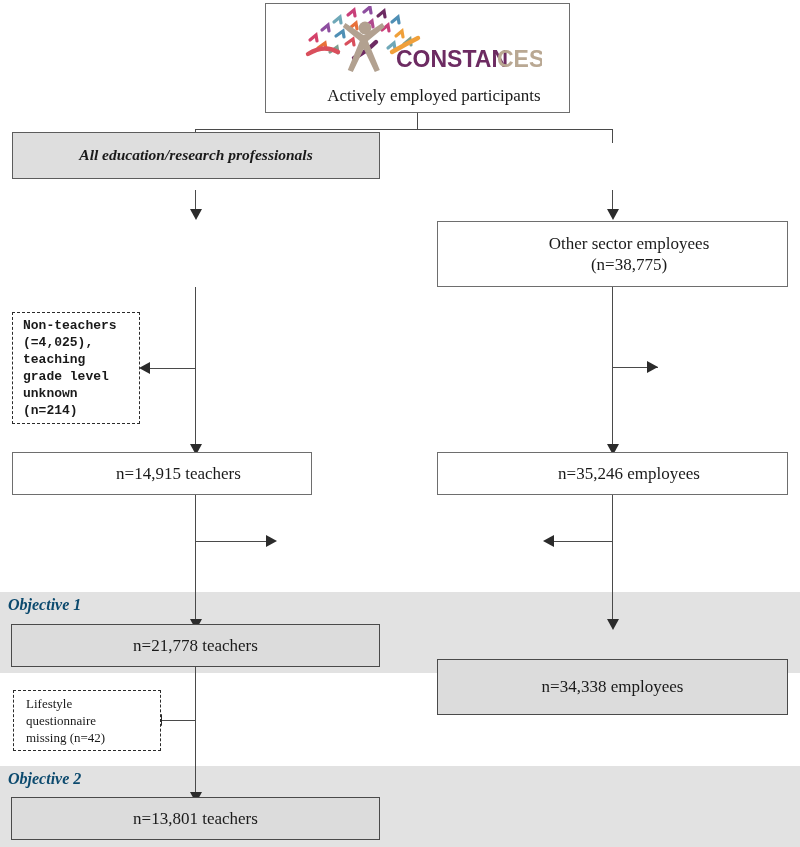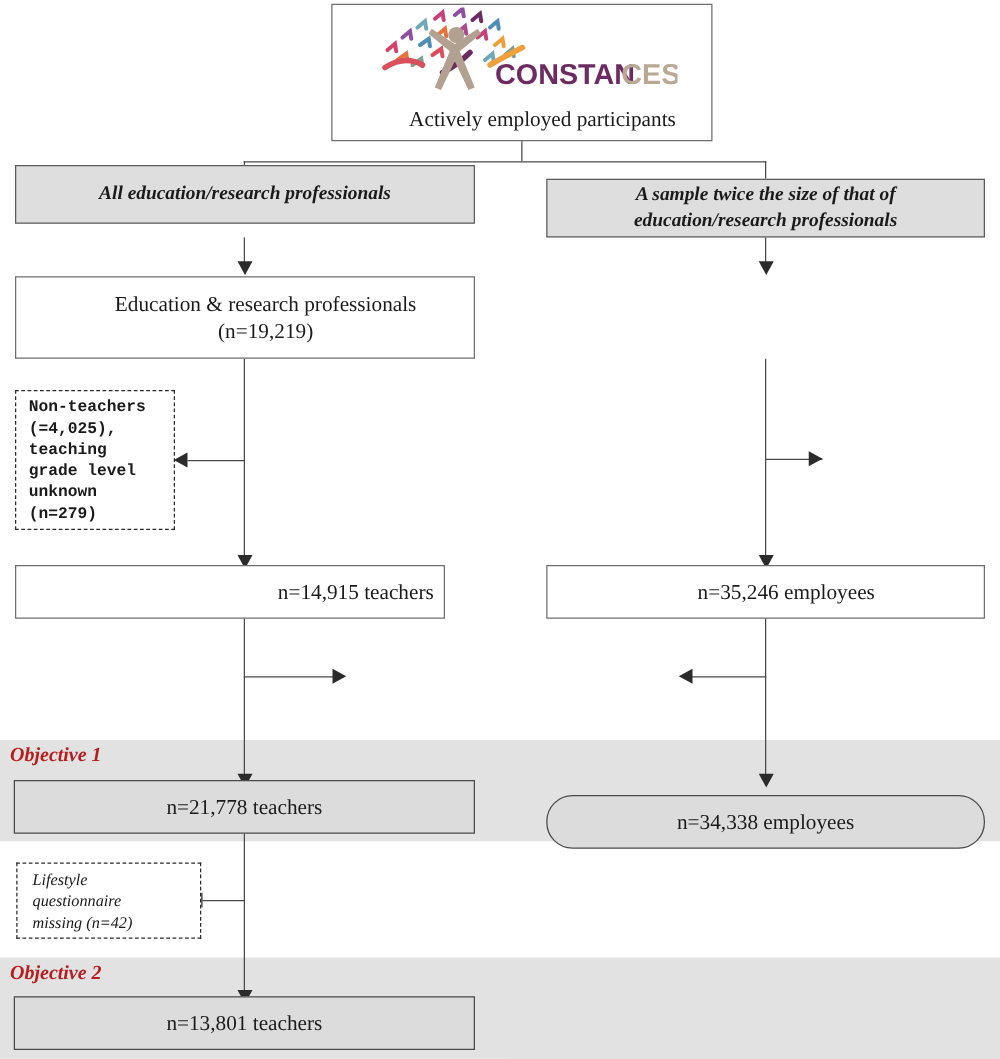--- a/index.html
+++ b/index.html
@@ -20,21 +20,21 @@
   .gray-box{border:1.6px solid #4a4a4a;background:#dcdcdc;}
   .dashed{border:1.5px dashed #2b2b2b;background:#ffffff;font-weight:700;font-size:13px;line-height:1.32;}
   .dashed.plain{font-weight:400;}
   .box .txt{display:block;width:100%;padding:0 8px;box-sizing:border-box;}
   .lead{font-size:17px;line-height:1.25;}
   .note-txt{font-size:15.5px;line-height:1.3;}
   .left-txt{text-align:left;}
 
   
   .band{position:absolute;left:0;width:800px;background:#e2e2e2;}
-  .band-label{position:absolute;font-style:italic;font-weight:700;font-size:16px;color:#b91c1c;}
+  .band-label{position:absolute;font-style:italic;font-weight:700;font-size:16px;color:#0c4a6e;}
 
   
   .vline{position:absolute;width:0;border-left:1.6px solid #4a4a4a;}
   .hline{position:absolute;height:0;border-top:1.6px solid #4a4a4a;}
   .arrow-d,.arrow-l,.arrow-r{position:absolute;width:0;height:0;}
   .arrow-d{border-left:6px solid transparent;border-right:6px solid transparent;border-top:11px solid #2b2b2b;}
   .arrow-l{border-top:6px solid transparent;border-bottom:6px solid transparent;border-right:11px solid #2b2b2b;}
   .arrow-r{border-top:6px solid transparent;border-bottom:6px solid transparent;border-left:11px solid #2b2b2b;}
 
   
@@ -100,63 +100,57 @@
 
   <div class="vline" style="left:417px;top:113px;height:16px;"></div>
   <div class="hline" style="left:195px;top:129px;width:418px;"></div>
   <div class="vline" style="left:195px;top:129px;height:14px;"></div>
   <div class="vline" style="left:612px;top:129px;height:14px;"></div>
 
   <div class="box gray-note" style="left:12px;top:132px;width:368px;height:47px;">
     <span class="txt note-txt">All education/research professionals</span>
   </div>
 
-  <div class="box gray-note" style="left:437px;top:143px;width:351px;height:47px;">
-    <span class="txt note-txt">
-      <span>A sample twice the size of that of</span><br>
-      <span>education/research professionals</span>
-    </span>
-  </div>
 
   <div class="vline" style="left:195px;top:190px;height:20px;"></div>
   <div class="arrow-d" style="left:190px;top:209px;"></div>
   <div class="vline" style="left:612px;top:190px;height:20px;"></div>
   <div class="arrow-d" style="left:607px;top:209px;"></div>
 
-  <div class="box solid" style="left:12px;top:221px;width:368px;height:66px;">
+
+  <div class="box solid" style="left:437px;top:221px;width:351px;height:66px;">
     <span class="txt lead">
-      <span>Education &amp; research professionals</span><br>
-      <span>(n=19,219)</span>
+      <span>Other sector employees</span><br>
+      <span>(n=38,775)</span>
     </span>
   </div>
-
 
   <div class="vline" style="left:195px;top:287px;height:163px;"></div>
   <div class="arrow-d" style="left:190px;top:444px;"></div>
 
   <div class="vline" style="left:612px;top:287px;height:163px;"></div>
   <div class="arrow-d" style="left:607px;top:444px;"></div>
 
   <div class="hline" style="left:150px;top:368px;width:46px;"></div>
   <div class="arrow-l" style="left:139px;top:362px;"></div>
 
   <div class="hline" style="left:612px;top:367px;width:46px;"></div>
   <div class="arrow-r" style="left:647px;top:361px;"></div>
 
   <div class="box dashed" style="left:12px;top:312px;width:128px;height:112px;font-family:Liberation Mono, monospace;">
     <span class="txt left-txt" style="padding-left:10px;">
       <span>Non-teachers</span><br>
       <span>(=4,025), teaching</span><br>
       <span>grade level unknown</span><br>
-      <span>(n=279)</span>
+      <span>(n=214)</span>
     </span>
   </div>
 
 
-  <div class="box solid" style="left:12px;top:452px;width:344px;height:43px;text-align:right;">
+  <div class="box solid" style="left:12px;top:452px;width:300px;height:43px;">
     <span class="txt lead">n=14,915 teachers</span>
   </div>
 
   <div class="box solid" style="left:437px;top:452px;width:351px;height:43px;">
     <span class="txt lead">n=35,246 employees</span>
   </div>
 
   <div class="vline" style="left:195px;top:495px;height:130px;"></div>
   <div class="arrow-d" style="left:190px;top:619px;"></div>
 
@@ -167,32 +161,32 @@
   <div class="arrow-r" style="left:266px;top:535px;"></div>
 
   <div class="hline" style="left:553px;top:541px;width:60px;"></div>
   <div class="arrow-l" style="left:543px;top:535px;"></div>
 
 
   <div class="box gray-box" style="left:11px;top:624px;width:369px;height:43px;">
     <span class="txt lead">n=21,778 teachers</span>
   </div>
 
-  <div class="box gray-box" style="left:437px;top:636px;width:351px;height:43px;border-radius:21px;">
+  <div class="box gray-box" style="left:437px;top:659px;width:351px;height:56px;">
     <span class="txt lead">n=34,338 employees</span>
   </div>
 
   <div class="vline" style="left:195px;top:667px;height:131px;"></div>
   <div class="arrow-d" style="left:190px;top:792px;"></div>
 
   <div class="hline" style="left:162px;top:720px;width:34px;"></div>
   <div class="arrow-l" style="left:151px;top:714px;"></div>
 
   <div class="box dashed plain" style="left:13px;top:690px;width:148px;height:61px;">
-    <span class="txt left-txt" style="padding-left:12px;font-style:italic;">
+    <span class="txt left-txt" style="padding-left:12px;">
       <span>Lifestyle</span><br>
       <span>questionnaire</span><br>
       <span>missing (n=42)</span>
     </span>
   </div>
 
   <div class="box gray-box" style="left:11px;top:797px;width:369px;height:43px;">
     <span class="txt lead">n=13,801 teachers</span>
   </div>
 

